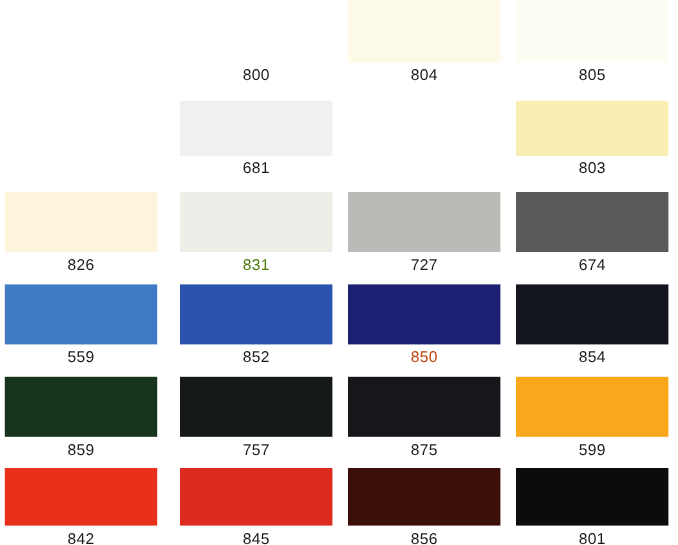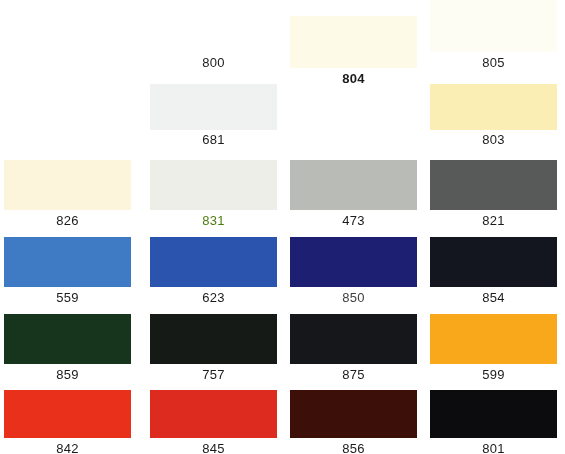--- a/index.html
+++ b/index.html
@@ -47,21 +47,21 @@
   }
 </style>
 </head>
 <body>
 
 <div id="chart" style="background: rgb(255, 255, 255);">
     <div class="swatch-cell" style="left: 150px; top: 0px; width: 127px; height: 73px;">
       <div class="swatch-chip" title="800" style="height: 52px; background: rgb(255, 255, 255);"></div>
       <div class="swatch-label" style="top: 55px; color: rgb(27, 27, 27);">800</div>
     </div>
-    <div class="swatch-cell" style="left: 290px; top: 16px; width: 127px; height: 73px; font-weight: bold;">
+    <div class="swatch-cell" style="left: 290px; top: 0px; width: 127px; height: 73px;">
       <div class="swatch-chip" title="804" style="height: 52px; background: rgb(253, 251, 231);"></div>
       <div class="swatch-label" style="top: 55px; color: rgb(27, 27, 27);">804</div>
     </div>
     <div class="swatch-cell" style="left: 430px; top: 0px; width: 127px; height: 73px;">
       <div class="swatch-chip" title="805" style="height: 52px; background: rgb(253, 253, 244);"></div>
       <div class="swatch-label" style="top: 55px; color: rgb(27, 27, 27);">805</div>
     </div>
     <div class="swatch-cell" style="left: 150px; top: 84px; width: 127px; height: 66px;">
       <div class="swatch-chip" title="841" style="height: 46px; background: rgb(240, 242, 242);"></div>
       <div class="swatch-label" style="top: 48px; color: rgb(27, 27, 27);">681</div>
@@ -73,37 +73,37 @@
     <div class="swatch-cell" style="left: 4px; top: 160px; width: 127px; height: 71px;">
       <div class="swatch-chip" title="826" style="height: 50px; background: rgb(252, 245, 220);"></div>
       <div class="swatch-label" style="top: 53px; color: rgb(27, 27, 27);">826</div>
     </div>
     <div class="swatch-cell" style="left: 150px; top: 160px; width: 127px; height: 71px;">
       <div class="swatch-chip" title="831" style="height: 50px; background: rgb(238, 238, 232);"></div>
       <div class="swatch-label" style="top: 53px; color: #4d7c0f;">831</div>
     </div>
     <div class="swatch-cell" style="left: 290px; top: 160px; width: 127px; height: 71px;">
       <div class="swatch-chip" title="811" style="height: 50px; background: rgb(185, 188, 182);"></div>
-      <div class="swatch-label" style="top: 53px; color: rgb(27, 27, 27);">473</div>
+      <div class="swatch-label" style="top: 53px; color: rgb(27, 27, 27);">727</div>
     </div>
     <div class="swatch-cell" style="left: 430px; top: 160px; width: 127px; height: 71px;">
       <div class="swatch-chip" title="821" style="height: 50px; background: rgb(87, 90, 89);"></div>
-      <div class="swatch-label" style="top: 53px; color: rgb(27, 27, 27);">821</div>
+      <div class="swatch-label" style="top: 53px; color: rgb(27, 27, 27);">674</div>
     </div>
     <div class="swatch-cell" style="left: 4px; top: 237px; width: 127px; height: 71px;">
       <div class="swatch-chip" title="853" style="height: 50px; background: rgb(63, 123, 196);"></div>
       <div class="swatch-label" style="top: 53px; color: rgb(27, 27, 27);">559</div>
     </div>
     <div class="swatch-cell" style="left: 150px; top: 237px; width: 127px; height: 71px;">
       <div class="swatch-chip" title="852" style="height: 50px; background: rgb(43, 84, 174);"></div>
-      <div class="swatch-label" style="top: 53px; color: rgb(27, 27, 27);">623</div>
+      <div class="swatch-label" style="top: 53px; color: rgb(27, 27, 27);">852</div>
     </div>
     <div class="swatch-cell" style="left: 290px; top: 237px; width: 127px; height: 71px;">
       <div class="swatch-chip" title="850" style="height: 50px; background: rgb(28, 31, 114);"></div>
-      <div class="swatch-label" style="top: 53px; color: #404040;">850</div>
+      <div class="swatch-label" style="top: 53px; color: #c2410c;">850</div>
     </div>
     <div class="swatch-cell" style="left: 430px; top: 237px; width: 127px; height: 71px;">
       <div class="swatch-chip" title="854" style="height: 50px; background: rgb(20, 22, 31);"></div>
       <div class="swatch-label" style="top: 53px; color: rgb(27, 27, 27);">854</div>
     </div>
     <div class="swatch-cell" style="left: 4px; top: 314px; width: 127px; height: 71px;">
       <div class="swatch-chip" title="859" style="height: 50px; background: rgb(23, 53, 28);"></div>
       <div class="swatch-label" style="top: 53px; color: rgb(27, 27, 27);">859</div>
     </div>
     <div class="swatch-cell" style="left: 150px; top: 314px; width: 127px; height: 71px;">

